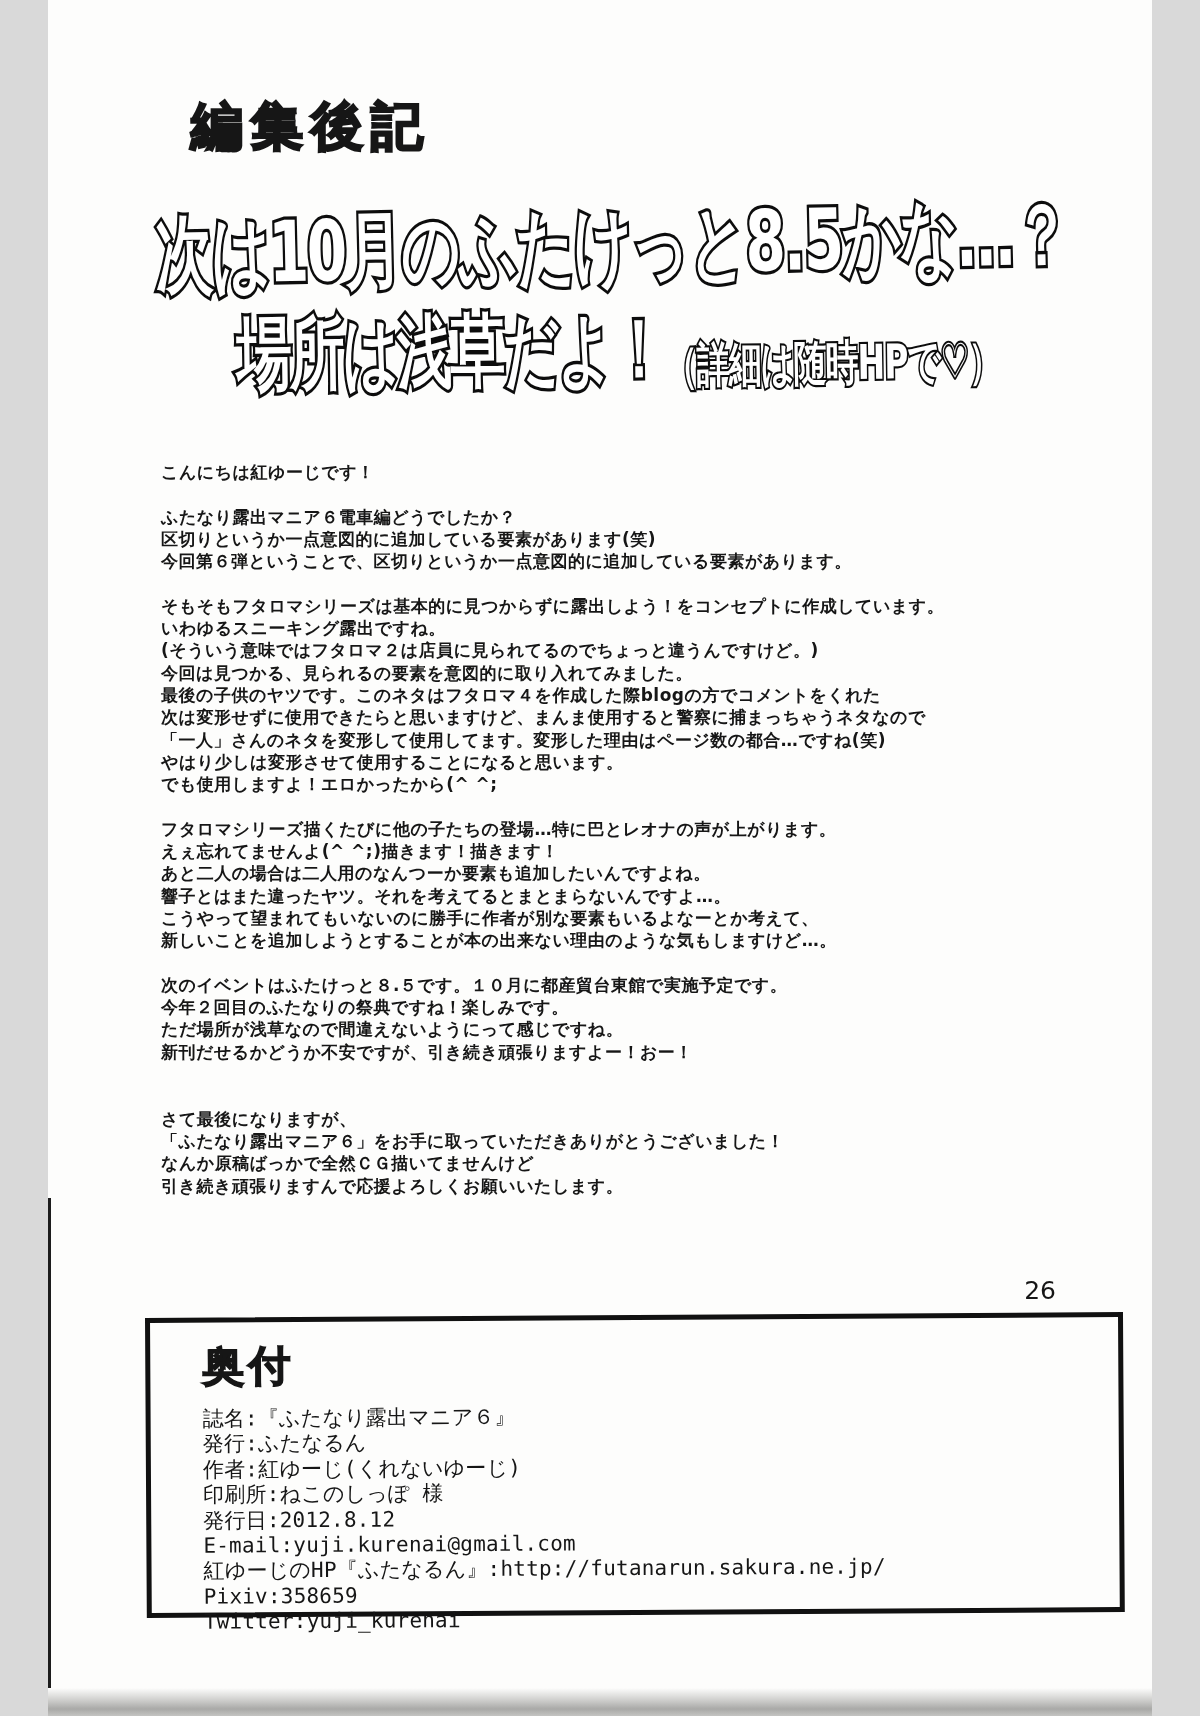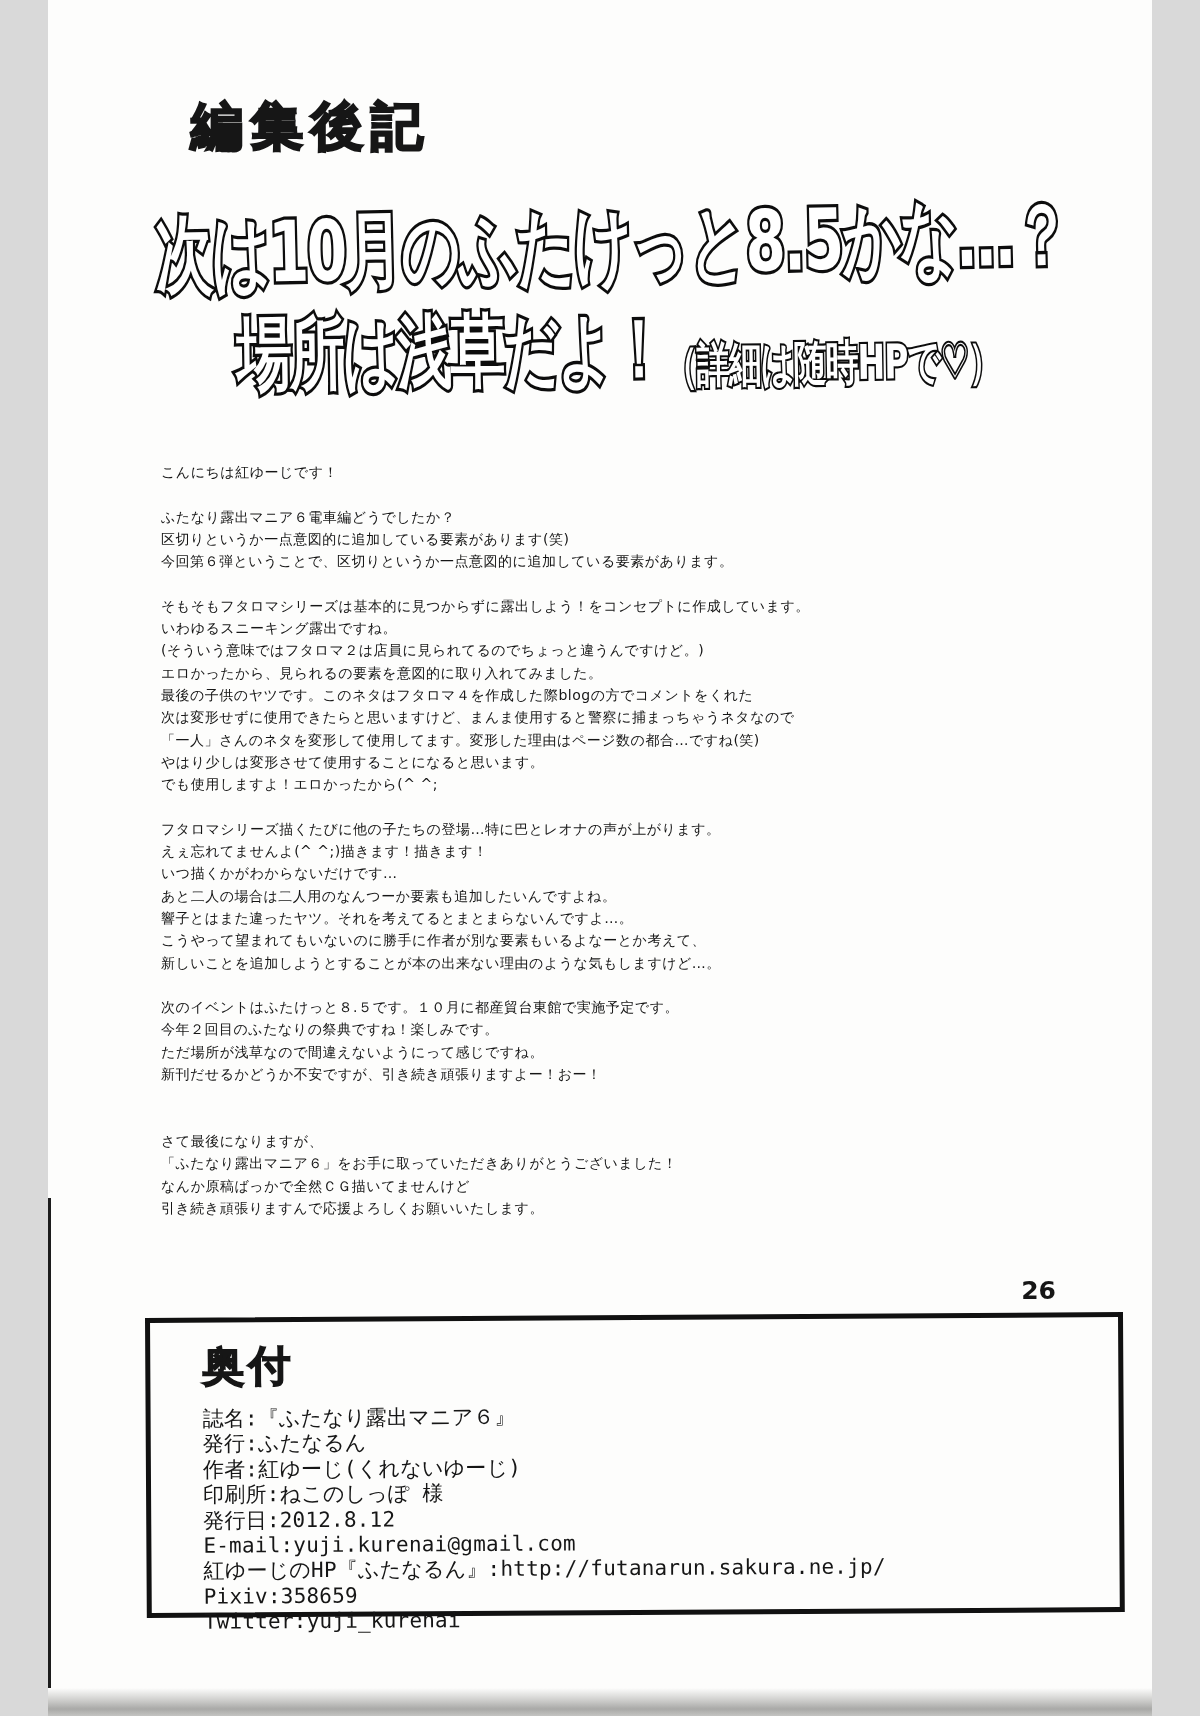--- a/index.html
+++ b/index.html
@@ -44,28 +44,29 @@
   .headline-note{
     font-size:0.6em;
     letter-spacing:-1px;
     -webkit-text-stroke:3px #0d0d0d;
     display:inline-block;
     transform:translateY(4px);
   }
   
   .body-text{
     position:absolute;left:113px;top:461px;width:990px;
-    font-size:14px;line-height:22.3px;letter-spacing:0.5px;
+    font-size:17px;line-height:22.3px;letter-spacing:0.5px;
     white-space:nowrap;
+    font-weight:bold;
   }
   .body-text div{min-height:22.3px;}
   
   .page-number{
     position:absolute;top:1276px;right:96px;
-    font-size:25px;font-weight:bold;
+    font-size:25px;font-weight:normal;
   }
   
   .colophon{
     position:absolute;left:97px;top:1318px;width:978px;height:300px;
     border:5px solid #111;
     background:#fdfdfc;
     transform:rotate(-0.35deg);
     transform-origin:top left;
     padding:16px 0 0 52px;
     box-sizing:border-box;
@@ -106,30 +107,29 @@
   <div class="body-text">
       <div>こんにちは紅ゆーじです！</div>
       <div>&nbsp;</div>
       <div>ふたなり露出マニア６電車編どうでしたか？</div>
       <div>区切りというか一点意図的に追加している要素があります(笑)</div>
       <div>今回第６弾ということで、区切りというか一点意図的に追加している要素があります。</div>
       <div>&nbsp;</div>
       <div>そもそもフタロマシリーズは基本的に見つからずに露出しよう！をコンセプトに作成しています。</div>
       <div>いわゆるスニーキング露出ですね。</div>
       <div>(そういう意味ではフタロマ２は店員に見られてるのでちょっと違うんですけど。)</div>
-      <div>エロかったから、見られるの要素を意図的に取り入れてみました。</div>
+      <div>今回は見つかる、見られるの要素を意図的に取り入れてみました。</div>
       <div>最後の子供のヤツです。このネタはフタロマ４を作成した際blogの方でコメントをくれた</div>
       <div>次は変形せずに使用できたらと思いますけど、まんま使用すると警察に捕まっちゃうネタなので</div>
       <div>「一人」さんのネタを変形して使用してます。変形した理由はページ数の都合…ですね(笑)</div>
       <div>やはり少しは変形させて使用することになると思います。</div>
       <div>でも使用しますよ！エロかったから(^ ^;</div>
       <div>&nbsp;</div>
       <div>フタロマシリーズ描くたびに他の子たちの登場…特に巴とレオナの声が上がります。</div>
       <div>えぇ忘れてませんよ(^ ^;)描きます！描きます！</div>
-      <div>いつ描くかがわからないだけです…</div>
       <div>あと二人の場合は二人用のなんつーか要素も追加したいんですよね。</div>
       <div>響子とはまた違ったヤツ。それを考えてるとまとまらないんですよ…。</div>
       <div>こうやって望まれてもいないのに勝手に作者が別な要素もいるよなーとか考えて、</div>
       <div>新しいことを追加しようとすることが本の出来ない理由のような気もしますけど…。</div>
       <div>&nbsp;</div>
       <div>次のイベントはふたけっと８.５です。１０月に都産貿台東館で実施予定です。</div>
       <div>今年２回目のふたなりの祭典ですね！楽しみです。</div>
       <div>ただ場所が浅草なので間違えないようにって感じですね。</div>
       <div>新刊だせるかどうか不安ですが、引き続き頑張りますよー！おー！</div>
       <div>&nbsp;</div>

